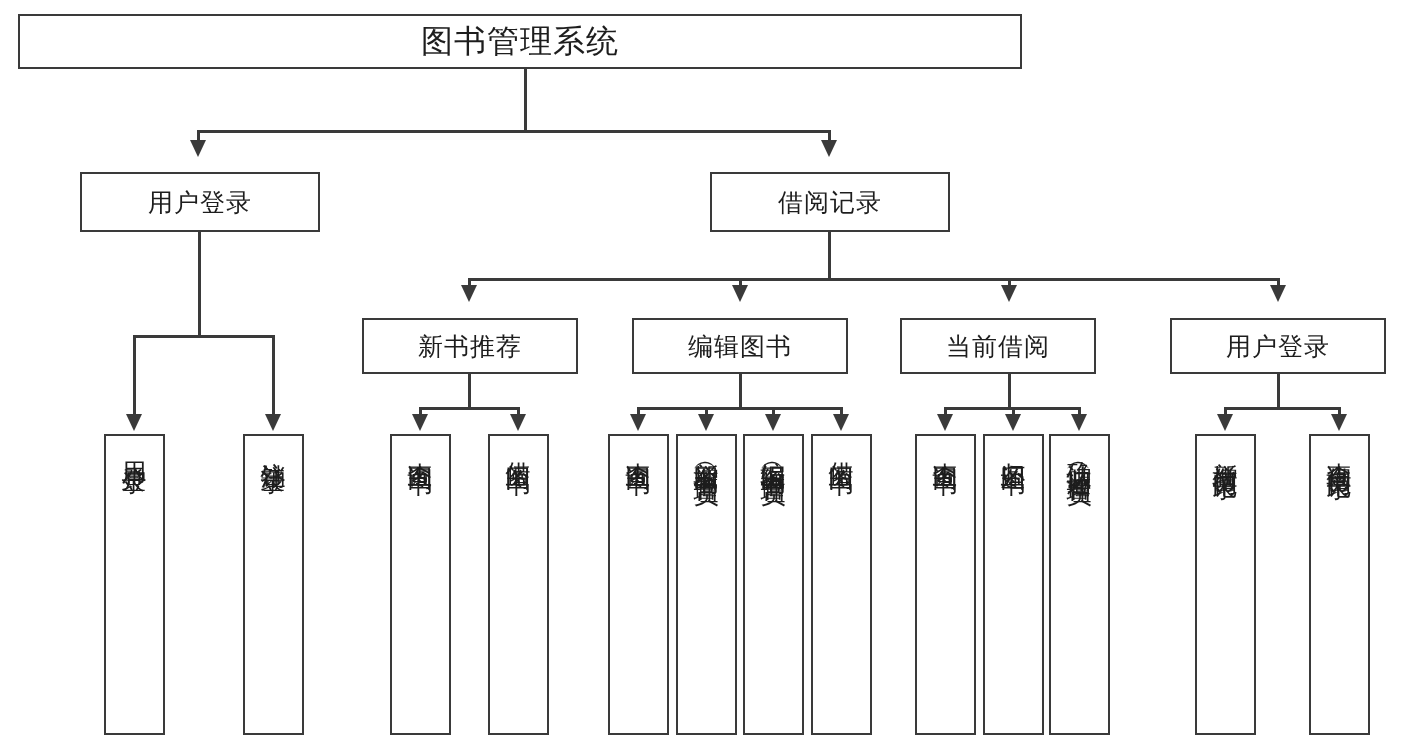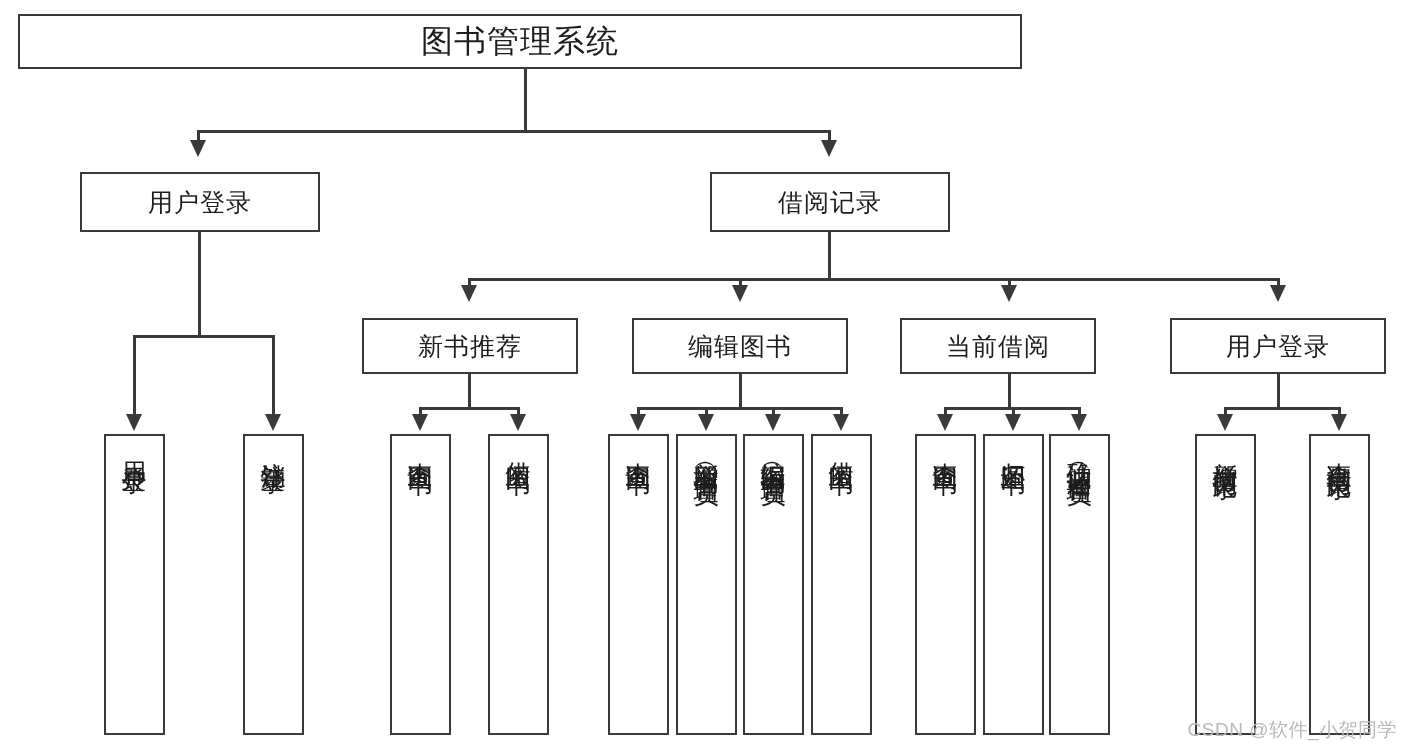--- a/index.html
+++ b/index.html
@@ -207,15 +207,14 @@
   <div class="arrow" style="left:1217px; top:414px;"></div>
   <div class="arrow" style="left:1331px; top:414px;"></div>
 
   <div class="node v" style="left:1195px; top:434px; width:61px; height:301px;">
     <span class="lbl">新增借阅记录</span>
   </div>
   <div class="node v" style="left:1309px; top:434px; width:61px; height:301px;">
     <span class="lbl">查询借阅记录</span>
   </div>
 
-  <div id="watermark">CSDN @软件_小贺同学</div>
 
 </div>
 
 </body></html>

